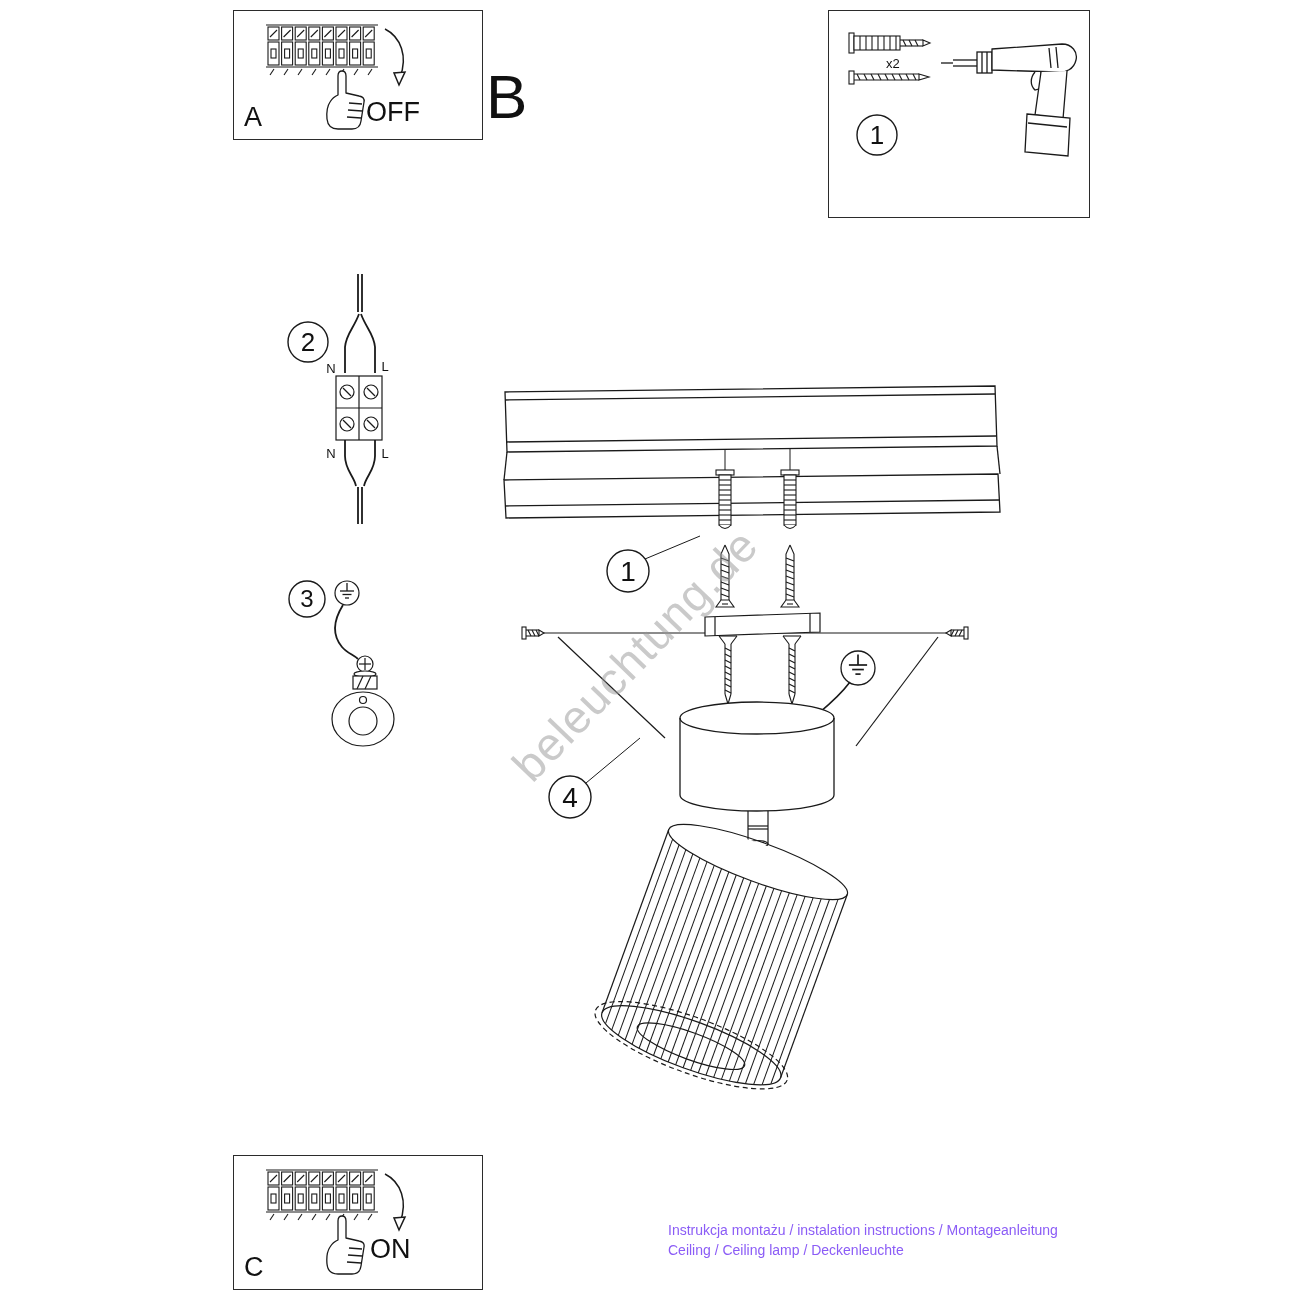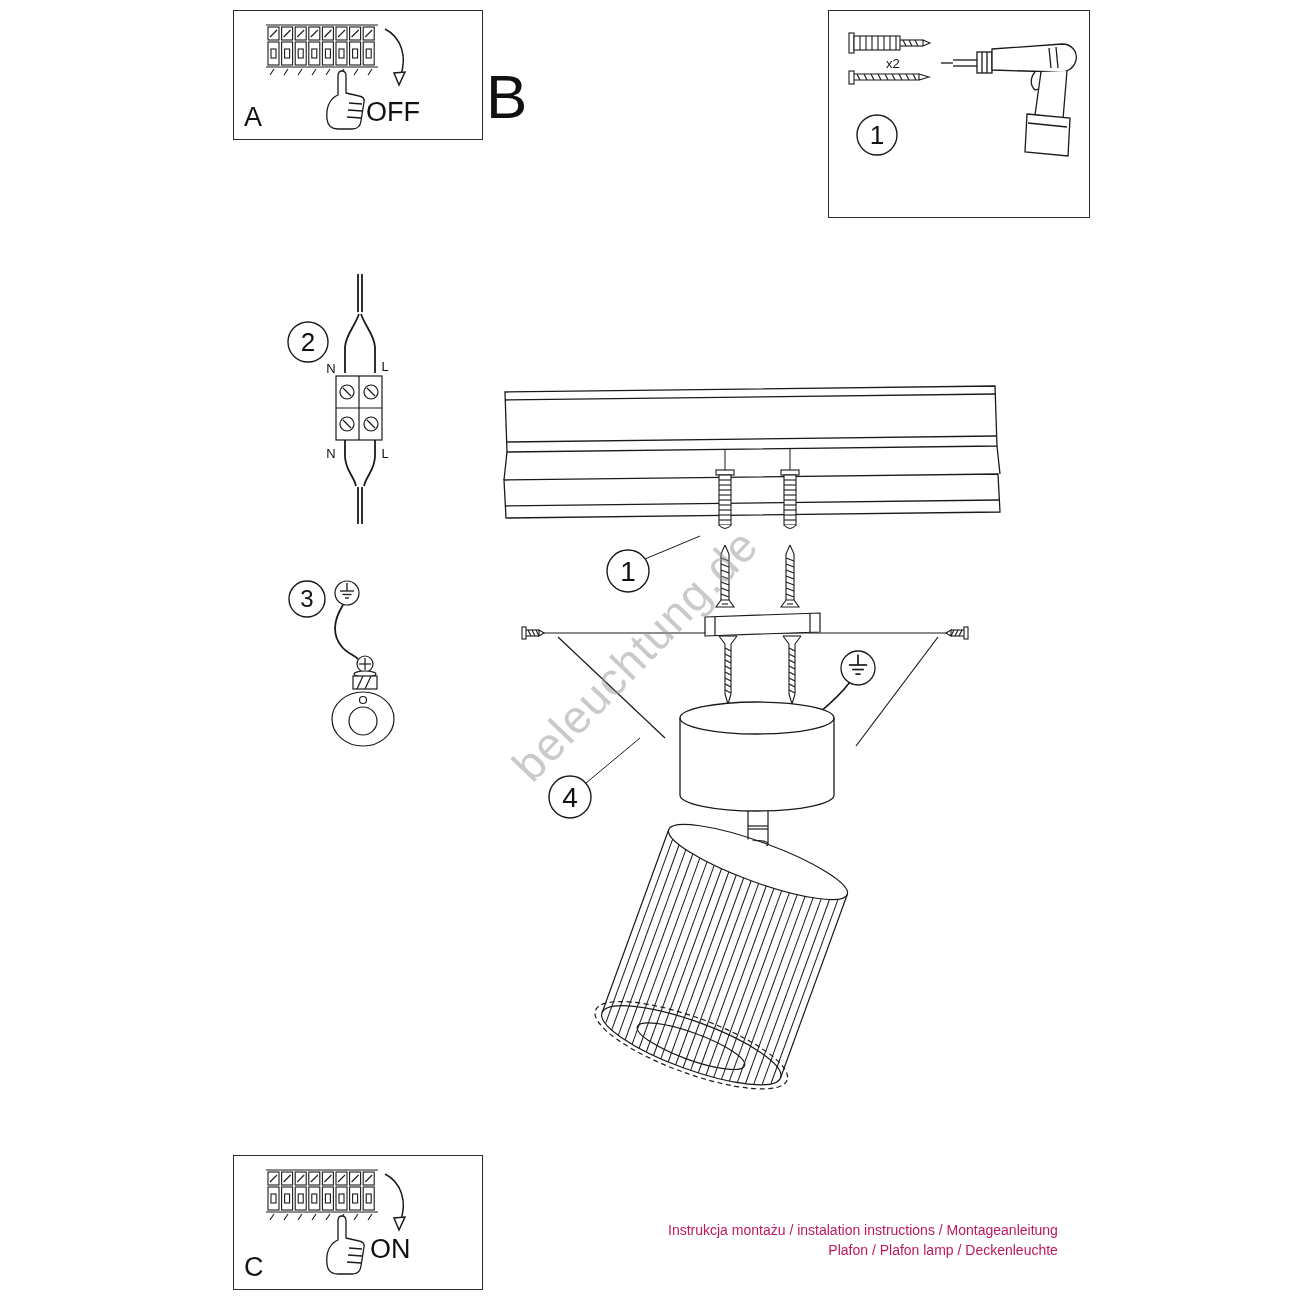--- a/index.html
+++ b/index.html
@@ -9,21 +9,21 @@
   .box { position:absolute; border:1.6px solid #2b2b2b; background:#fff; }
   .box-a { left:233px; top:10px; width:250px; height:130px; }
   .box-tools { left:828px; top:10px; width:262px; height:208px; }
   .box-c { left:233px; top:1155px; width:250px; height:135px; }
   .abs { position:absolute; }
   .letter-b { position:absolute; left:486px; top:66px; font-size:62px; color:#111; line-height:1; }
   svg text { font-family:"Liberation Sans",sans-serif; fill:#111; }
   .watermark { position:absolute; left:435px; top:628px; width:400px; text-align:center;
                font-size:46px; letter-spacing:1px; color:#969696; opacity:.5;
                transform:rotate(-46deg); white-space:nowrap; pointer-events:none; }
-  .footer { position:absolute; left:668px; top:1220px; font-size:14px; line-height:20px; color:#be185d;text-align:right; }
+  .footer { position:absolute; left:668px; top:1220px; font-size:14px; line-height:20px; color:#8b5cf6; }
 </style>
 </head>
 <body>
 
 <div class="page">
 
   <svg width="0" height="0" style="position:absolute" aria-hidden="true">
     <defs>
       <g id="bkModule" fill="#fff" stroke="#1a1a1a" stroke-width="1.1">
         <rect x="0" y="0" width="11" height="13"></rect>
@@ -374,16 +374,16 @@
       <g>
           <use href="#switchScene"></use>
         </g>
       <text x="10" y="120" font-size="27">C</text>
       <text x="136" y="102" font-size="27">ON</text>
     </svg>
   </div>
 
   <div class="footer">
     <div>Instrukcja montażu / instalation instructions / Montageanleitung</div>
-    <div>Plafon / Plafon lamp / Deckenleuchte</div>
+    <div>Ceiling / Ceiling lamp / Deckenleuchte</div>
   </div>
 
 </div>
 
 </body></html>

